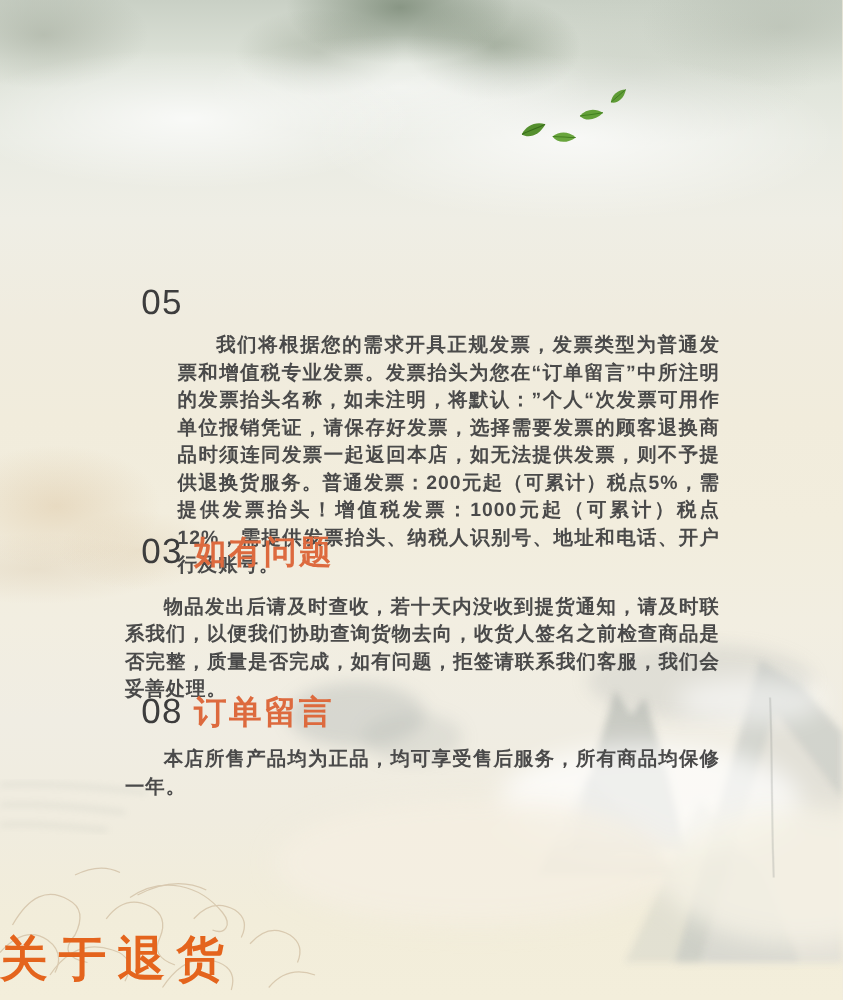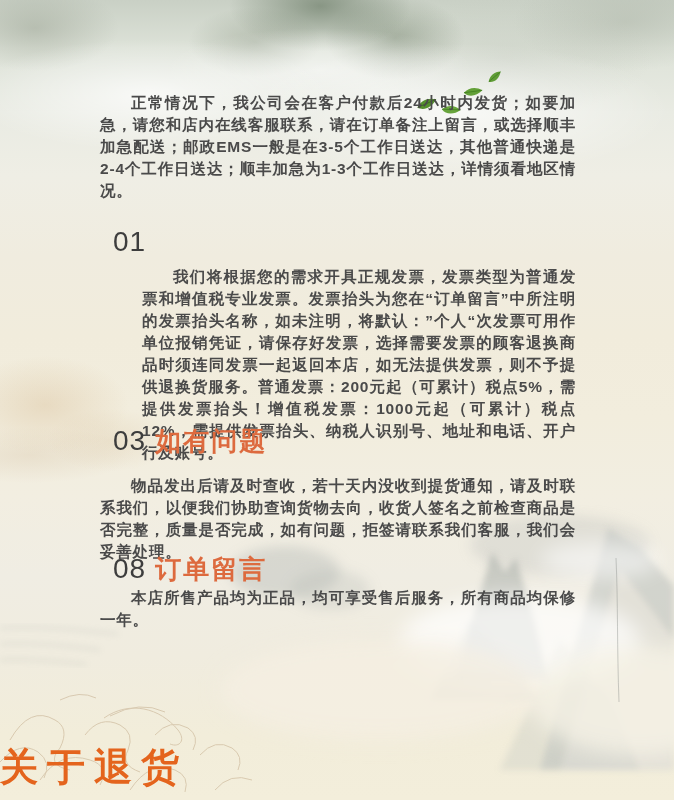--- a/index.html
+++ b/index.html
@@ -48,21 +48,21 @@
   .sec-title{
     font-size:26px;color:#dd6a3e;font-weight:700;letter-spacing:2px;margin-left:9px;
   }
   .sec-body{
     margin:0;font-size:15.5px;line-height:22px;color:#4a4a4a;font-weight:700;
     letter-spacing:0.8px;text-indent:2em;text-align:justify;
   }
   .sec1{top:56px;}  .sec1 .sec-body{margin-top:36px;}
   .sec2{top:226px;} .sec2 .sec-body{margin-top:8px;margin-left:42px;}
   .sec3{top:424px;} .sec3 .sec-body{margin-top:16px;}
-  .sec4{top:552px;} .sec4 .sec-body{text-indent:2em;}
+  .sec4{top:552px;} .sec4 .sec-body{margin-top:10px;text-indent:2em;}
 
   .footer-title{
     position:absolute;left:0;right:0;top:742px;z-index:5;margin:0;
     text-align:left;font-family:"DejaVu Serif","Liberation Serif",serif;
     font-size:38px;font-weight:700;color:#e4641d;letter-spacing:9px;
   }
 
   
   .leaf{position:absolute;z-index:4;width:18px;height:11px;}
 </style>
@@ -144,26 +144,25 @@
   <svg class="leaf" style="left:418px;top:99px;transform:rotate(-8deg) scale(1.1);" viewBox="0 0 18 11">
     <path d="M0,7 C4,1 11,-1 18,2 C13,9 5,11 0,7 Z" fill="#55902e"></path>
     <path d="M0,7 C6,5 12,4 18,2" stroke="#386d1a" stroke-width="0.8" fill="none"></path>
   </svg>
   <svg class="leaf" style="left:442px;top:105px;transform:rotate(18deg);" viewBox="0 0 18 11">
     <path d="M0,7 C4,1 11,-1 18,2 C13,9 5,11 0,7 Z" fill="#69a53d"></path>
     <path d="M0,7 C6,5 12,4 18,2" stroke="#447f21" stroke-width="0.8" fill="none"></path>
   </svg>
 
   <section class="sec sec1">
-    <p class="sec-body">正常情况下，我公司会在客户付款后24小时内发货；如要加急，请您和店内在线客服联系，请在订单备注上留言，或选择顺丰加急配送；邮政EMS一般是在3-5个工作日送达，其他普通快递是2-4个工作日送达；顺丰加急为1-3个工作日送达，详情须看地区情况。</p>
   </section>
 
   <section class="sec sec2">
     <div class="sec-header">
-      <span class="sec-num">01</span>
+      <span class="sec-num">05</span>
     </div>
     <p class="sec-body">我们将根据您的需求开具正规发票，发票类型为普通发票和增值税专业发票。发票抬头为您在“订单留言”中所注明的发票抬头名称，如未注明，将默认：”个人“次发票可用作单位报销凭证，请保存好发票，选择需要发票的顾客退换商品时须连同发票一起返回本店，如无法提供发票，则不予提供退换货服务。普通发票：200元起（可累计）税点5%，需提供发票抬头！增值税发票：1000元起（可累计）税点12%，需提供发票抬头、纳税人识别号、地址和电话、开户行及账号。</p>
   </section>
 
   <section class="sec sec3">
     <div class="sec-header">
       <span class="sec-num">03</span>
       <span class="sec-title">如有问题</span>
     </div>
     <p class="sec-body">物品发出后请及时查收，若十天内没收到提货通知，请及时联系我们，以便我们协助查询货物去向，收货人签名之前检查商品是否完整，质量是否完成，如有问题，拒签请联系我们客服，我们会妥善处理。</p>

